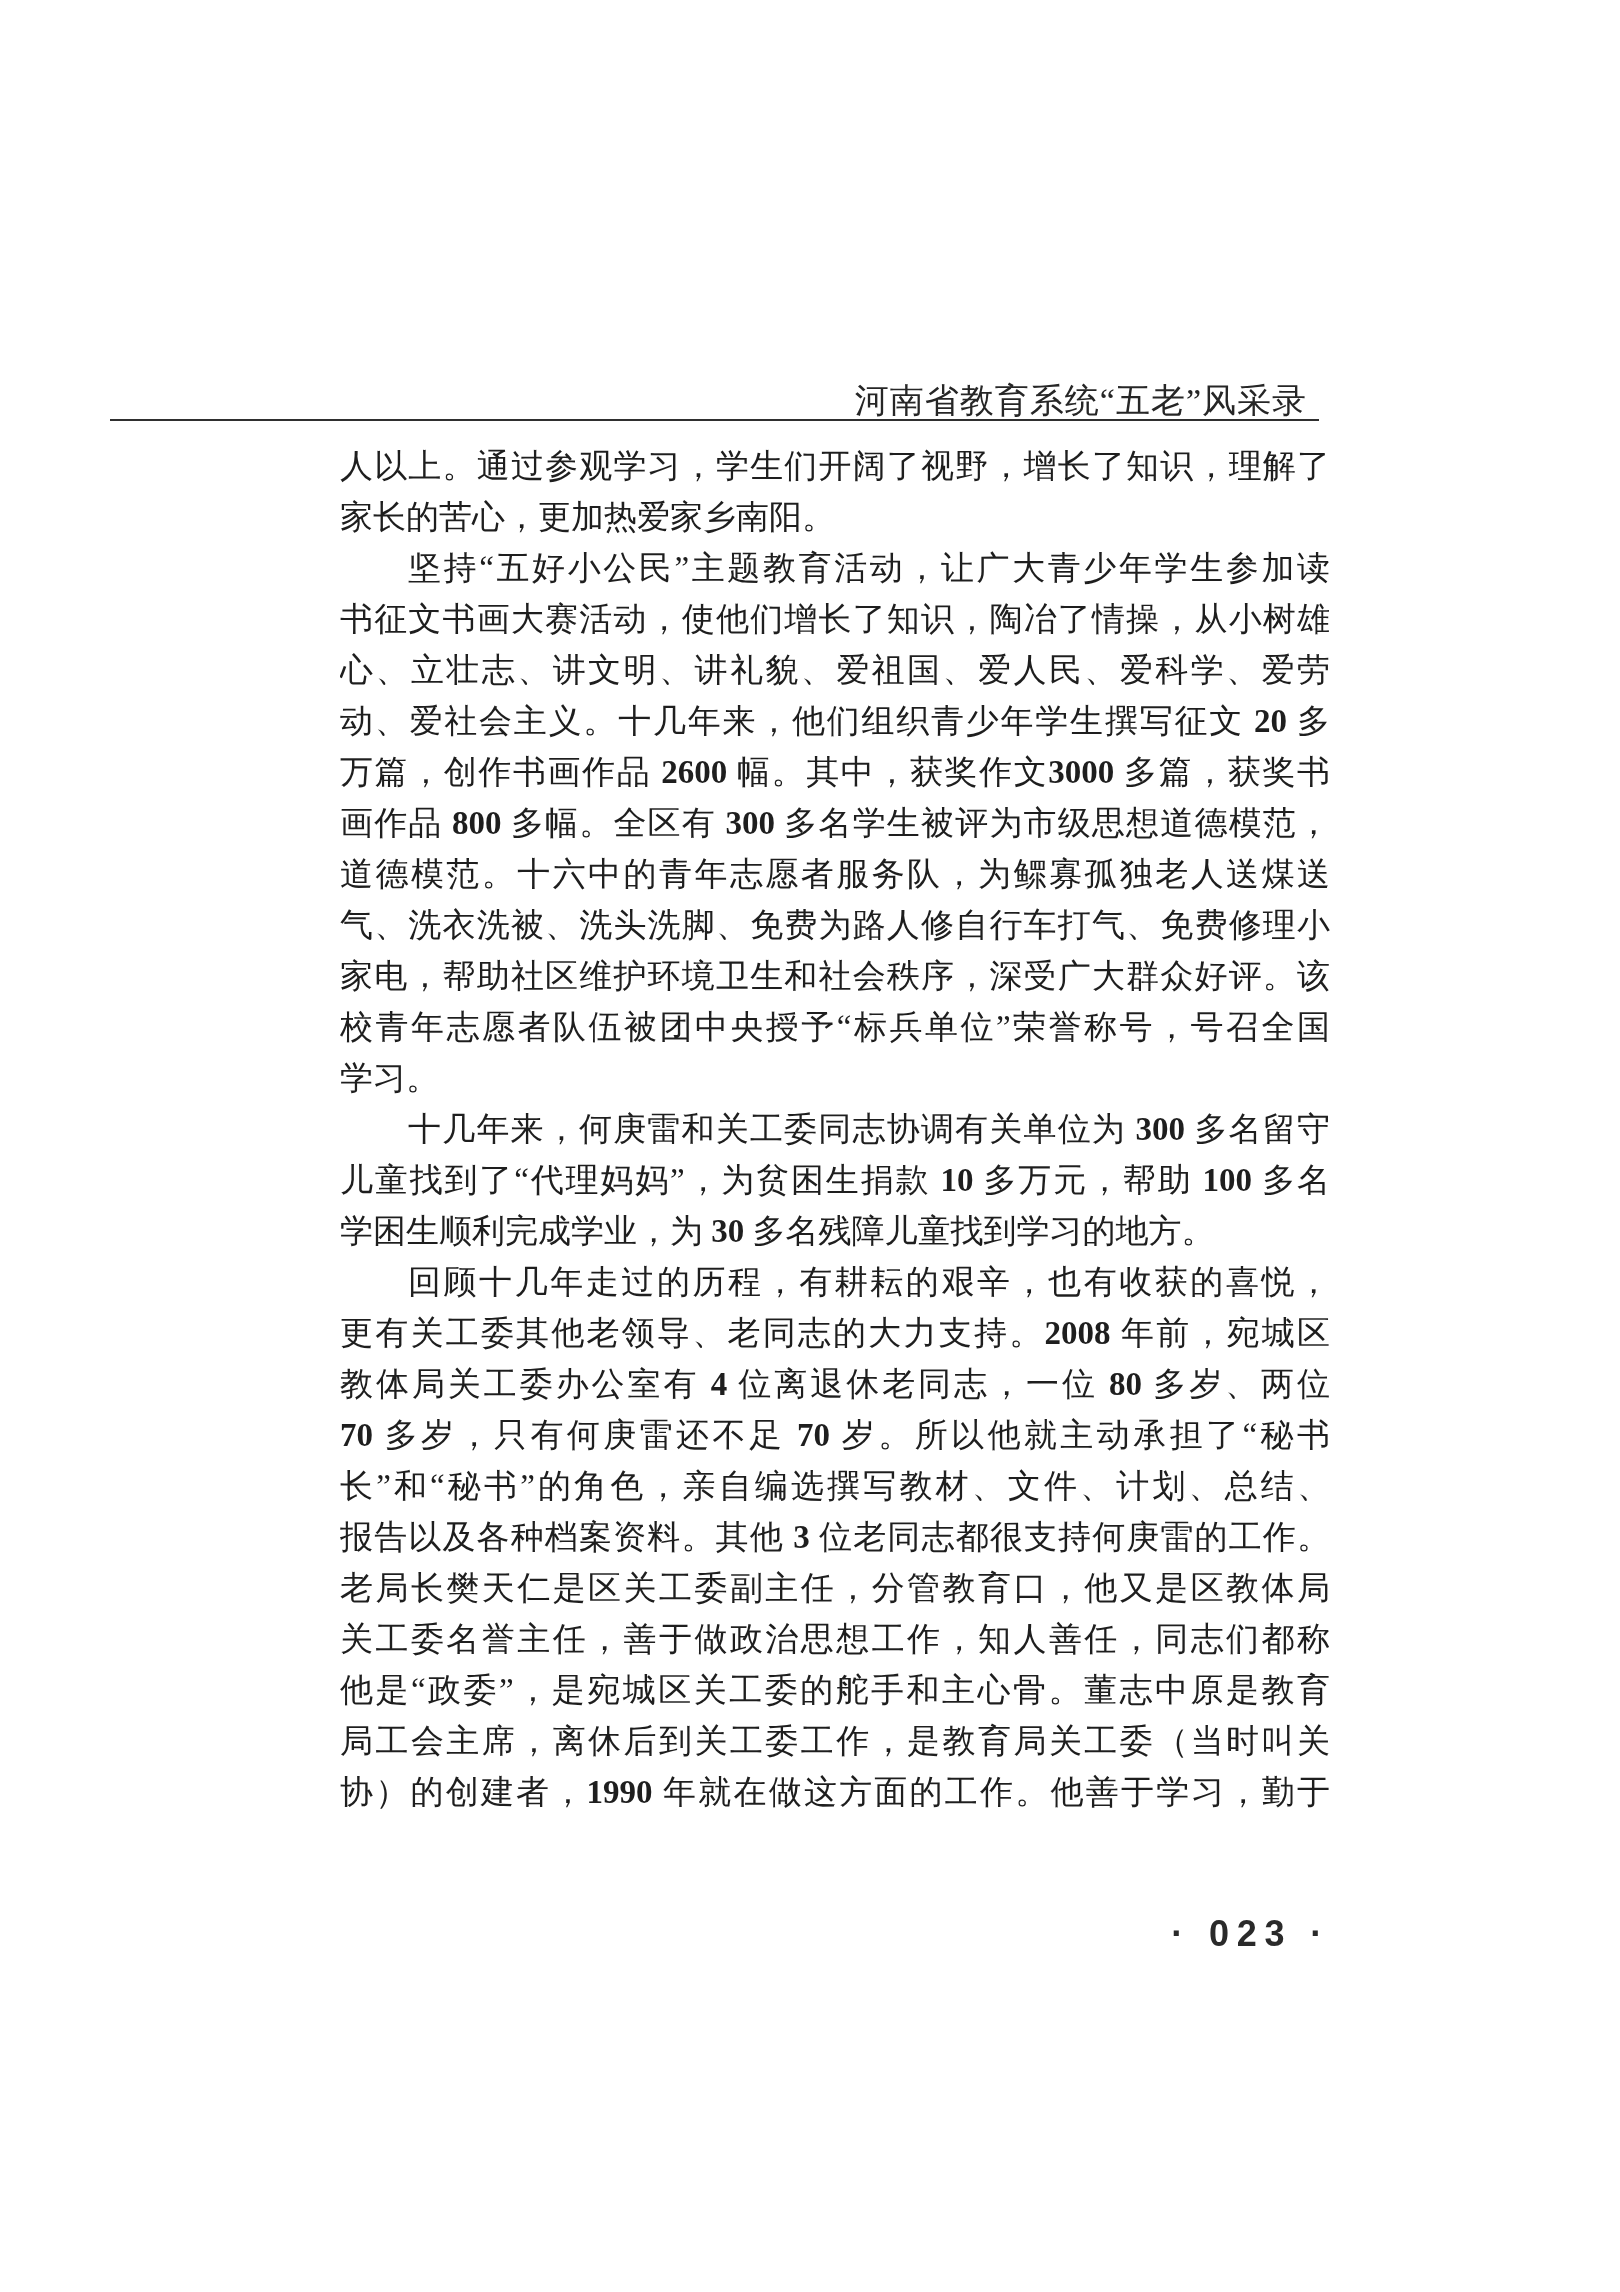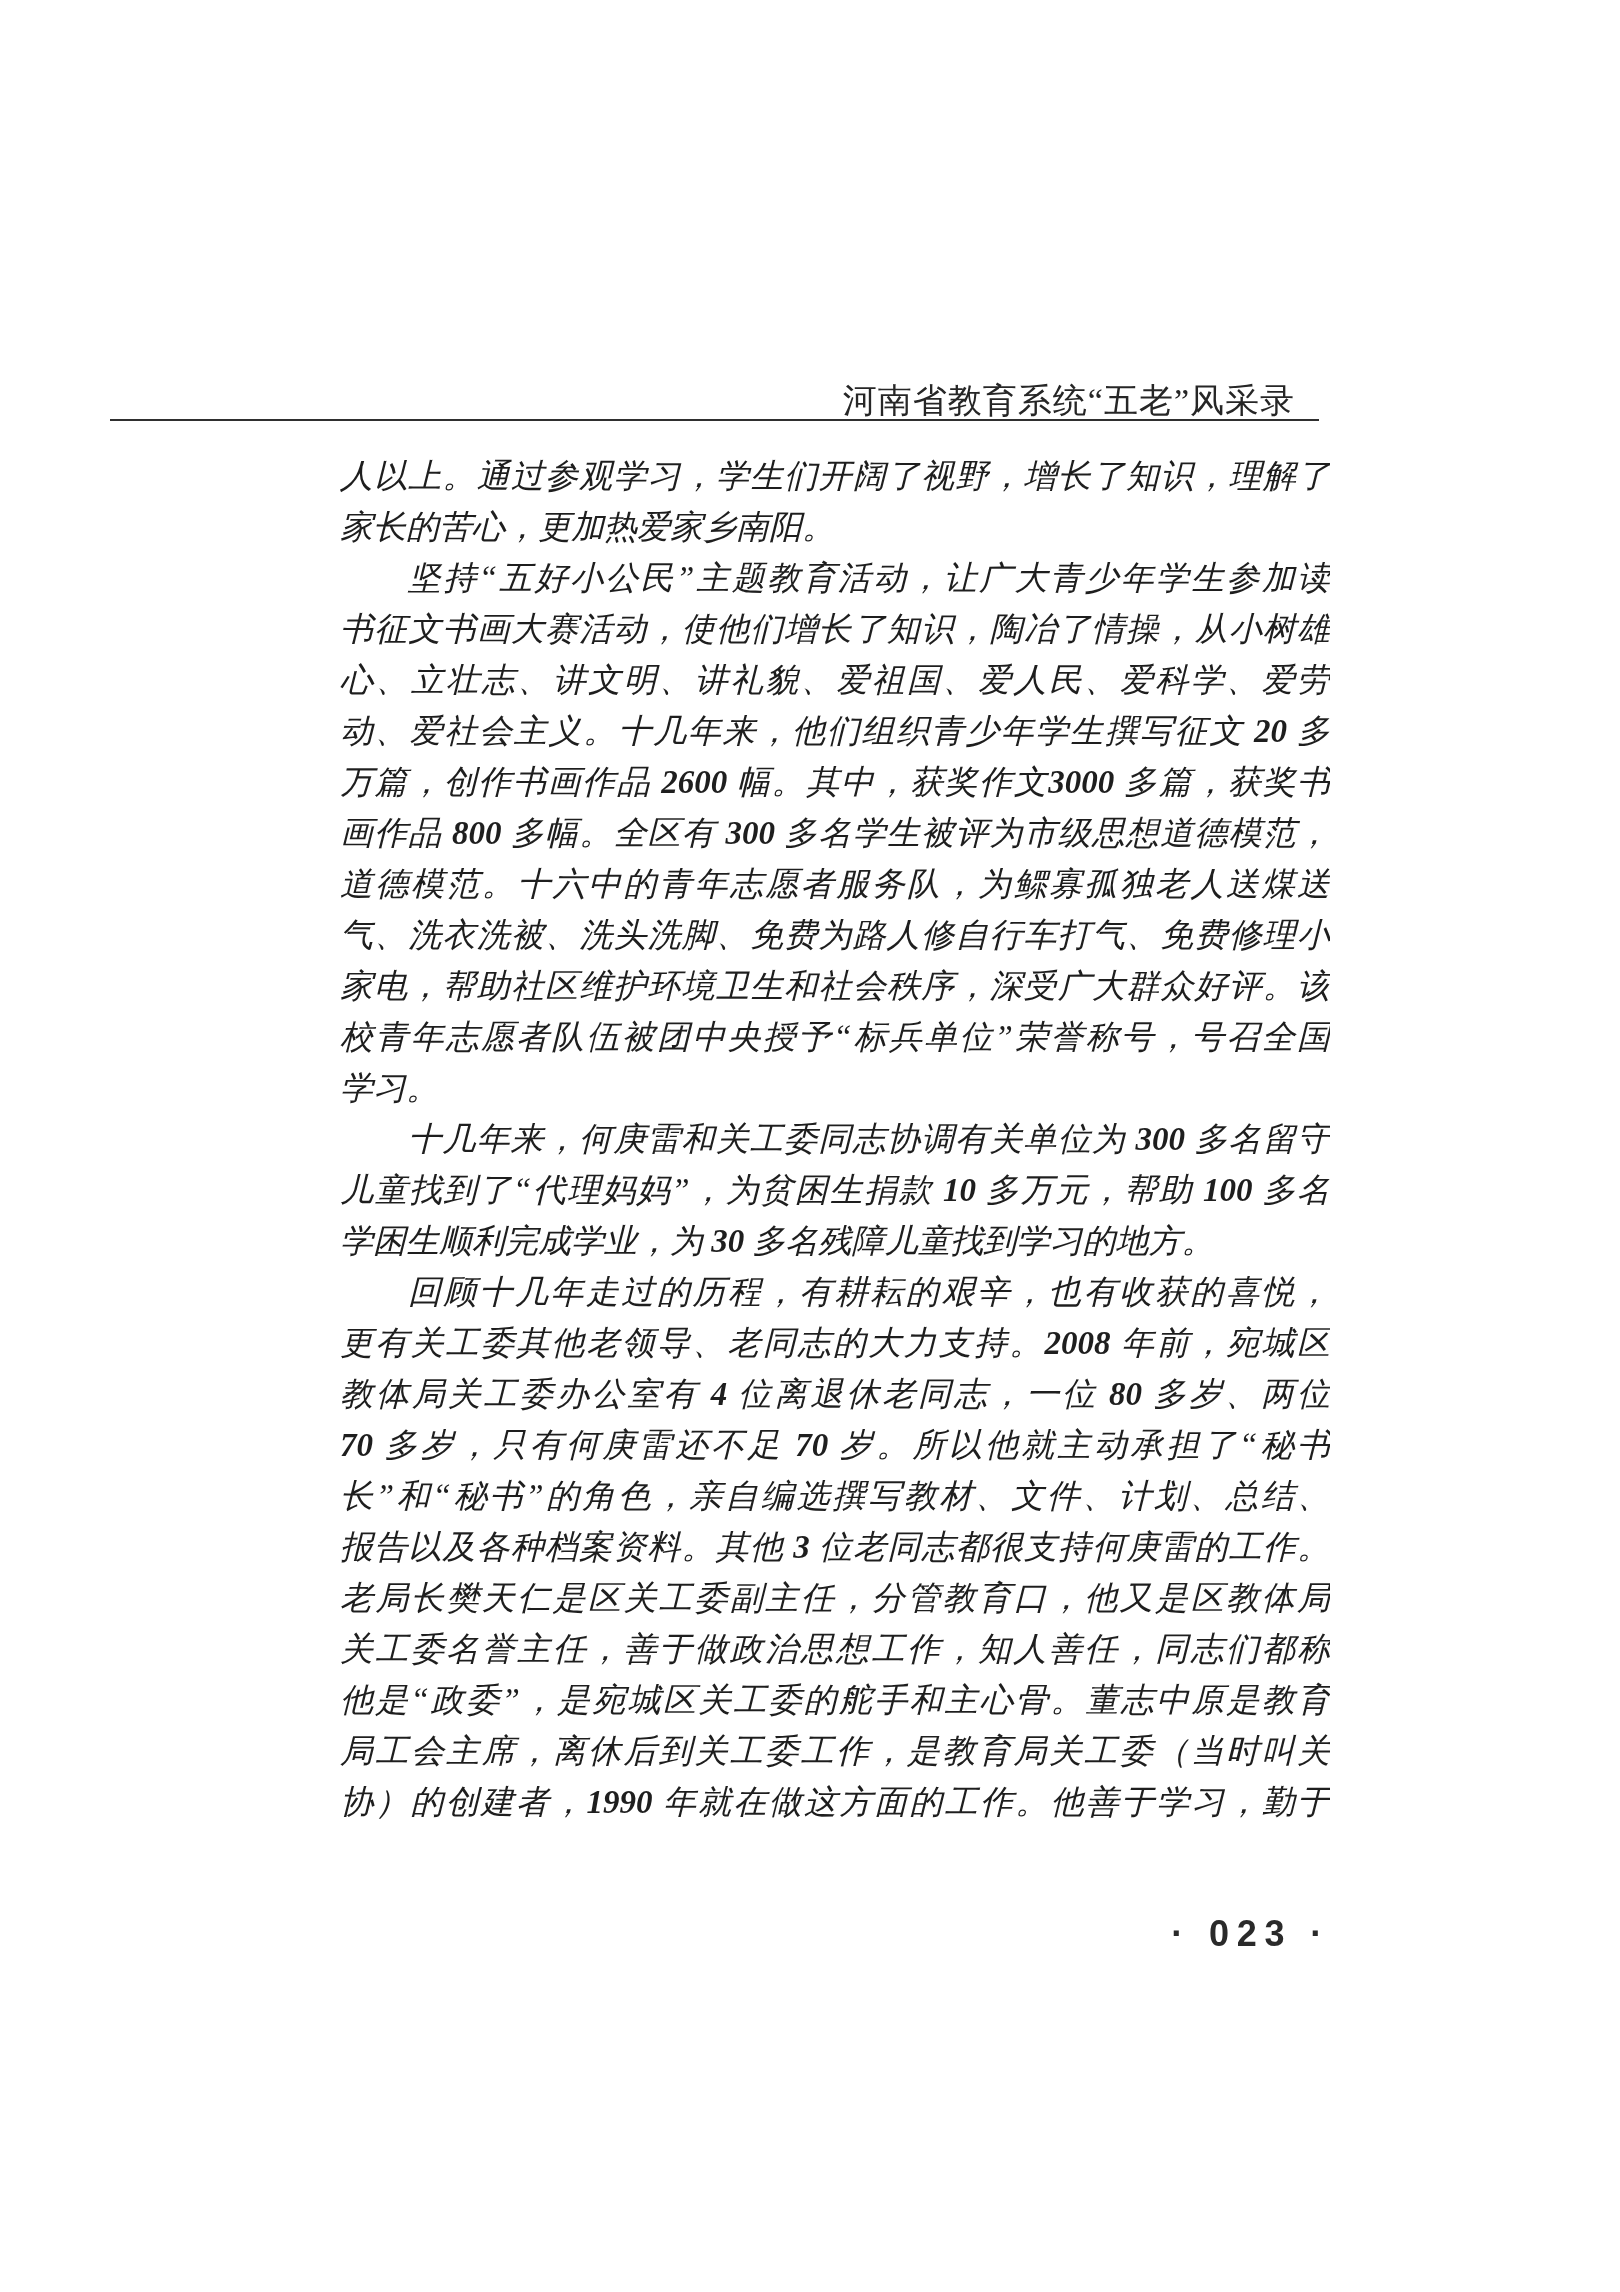--- a/index.html
+++ b/index.html
@@ -8,40 +8,39 @@
     width: 1620px;
     height: 2293px;
     background: #ffffff;
     font-family: "Liberation Serif", "DejaVu Serif", serif;
     color: #1e1e1e;
     overflow: hidden;
   }
   .header-title {
     position: absolute;
     top: 378px;
-    right: 325px;
+    right: 313px;
     font-size: 34px;
     letter-spacing: 1px;
     white-space: nowrap;
     color: #262626;
   }
   .header-rule {
     position: absolute;
     top: 419px;
     left: 110px;
     width: 1209px;
     height: 2px;
     background: #2f2f2f;
   }
   .body-text {
     position: absolute;
-    top: 451px;
+    top: 441px;
     left: 340px;
     width: 990px;
-    font-style: italic;
   }
   .line {
     font-size: 33px;
     line-height: 51px;
     height: 51px;
     text-align: justify;
     text-align-last: justify;
     overflow: hidden;
   }
   .line.indent { text-indent: 68px; }

